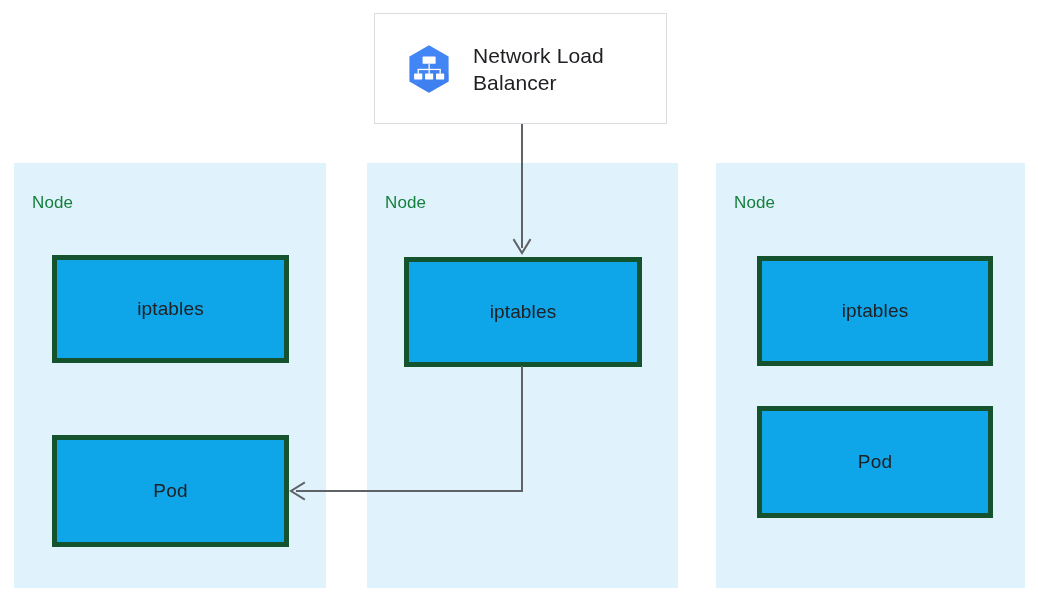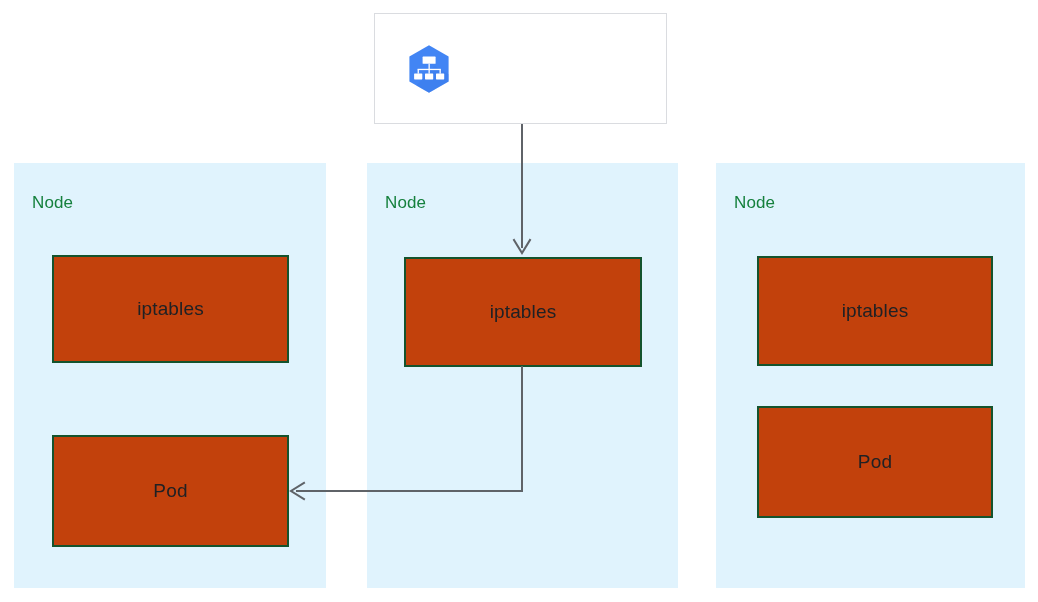--- a/index.html
+++ b/index.html
@@ -65,22 +65,22 @@
     top: 30px;
     font-size: 17px;
     line-height: 20px;
     color: #15803d;
     letter-spacing: 0.1px;
   }
 
   
   .box {
     position: absolute;
-    background: #c2410c;
-    border: 2px solid #14532d;
+    background: #0ea5e9;
+    border: 5px solid #14532d;
     box-sizing: border-box;
     display: flex;
     align-items: center;
     justify-content: center;
     font-size: 19px;
     color: #202124;
     letter-spacing: 0.15px;
   }
 
   
@@ -116,20 +116,21 @@
         <rect x="25.5" y="20.8" width="1.3" height="5.6"></rect>
         <rect x="14.6" y="25.8" width="23.2" height="1.3"></rect>
         <rect x="14.6" y="26.4" width="1.3" height="4.2"></rect>
         <rect x="25.5" y="26.4" width="1.3" height="4.2"></rect>
         <rect x="36.5" y="26.4" width="1.3" height="4.2"></rect>
         <rect x="11.1" y="30.4" width="8.2" height="6" rx="0.6"></rect>
         <rect x="22.0" y="30.4" width="8.2" height="6" rx="0.6"></rect>
         <rect x="33.0" y="30.4" width="8.2" height="6" rx="0.6"></rect>
       </g>
     </svg>
+    <div class="lb-label">Network Load Balancer</div>
   </div>
 
   <div class="node-panel n0">
     <div class="node-label">Node</div>
     <div class="box b-l-iptables">
       <span>iptables</span>
     </div>
     <div class="box b-l-pod">
       <span>Pod</span>
     </div>

